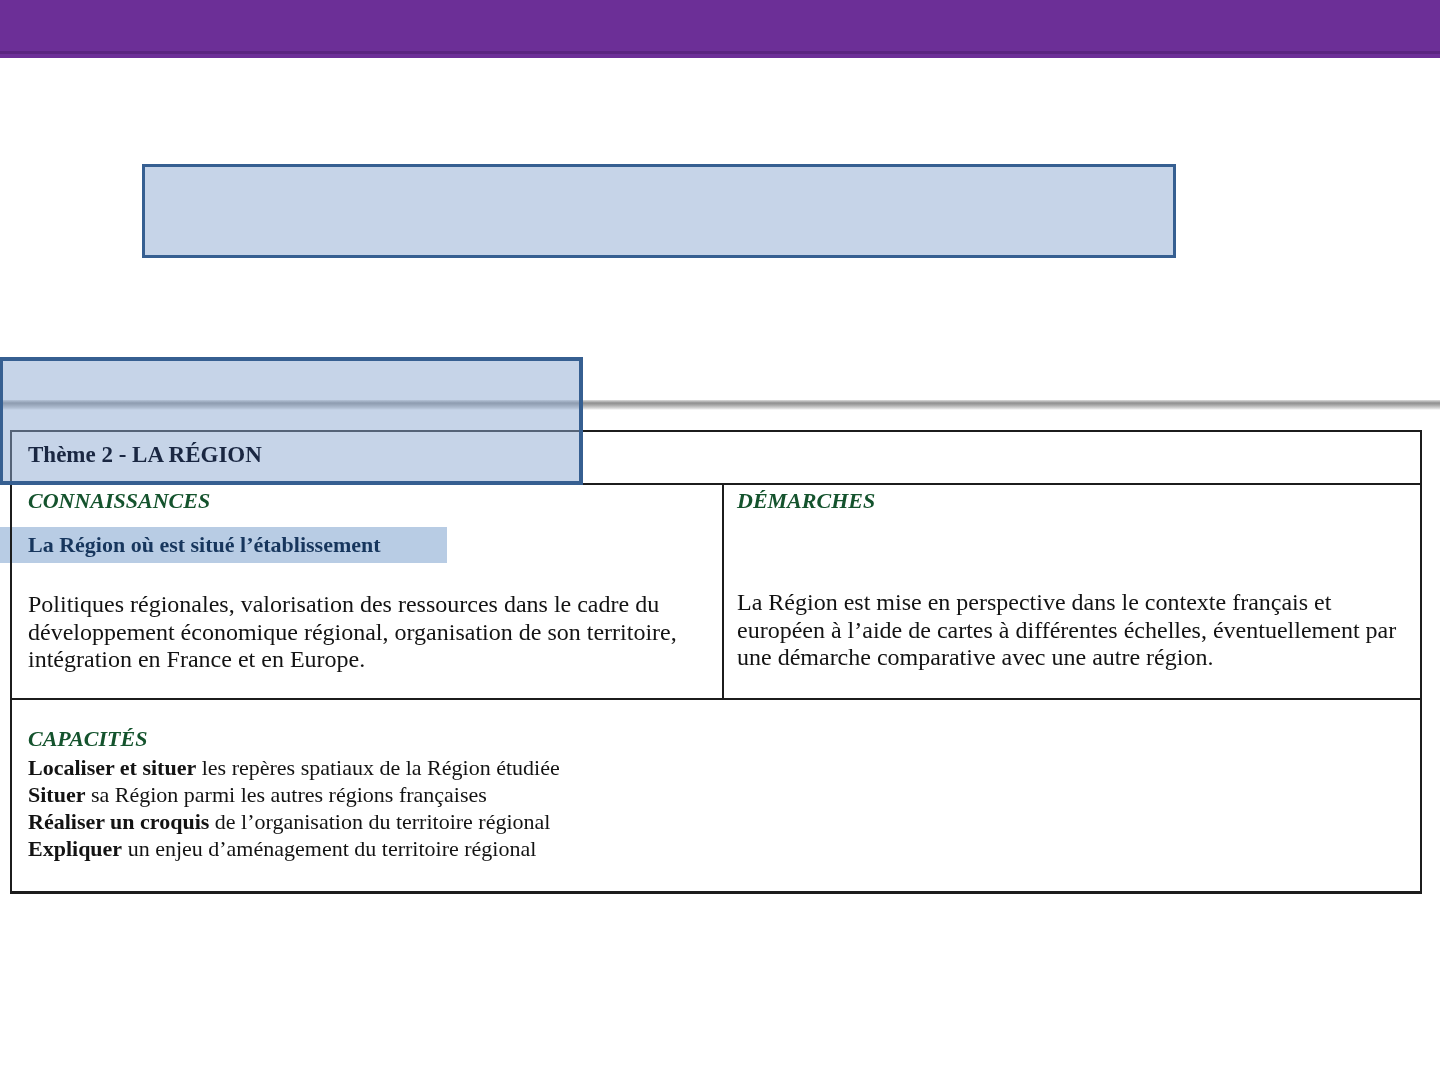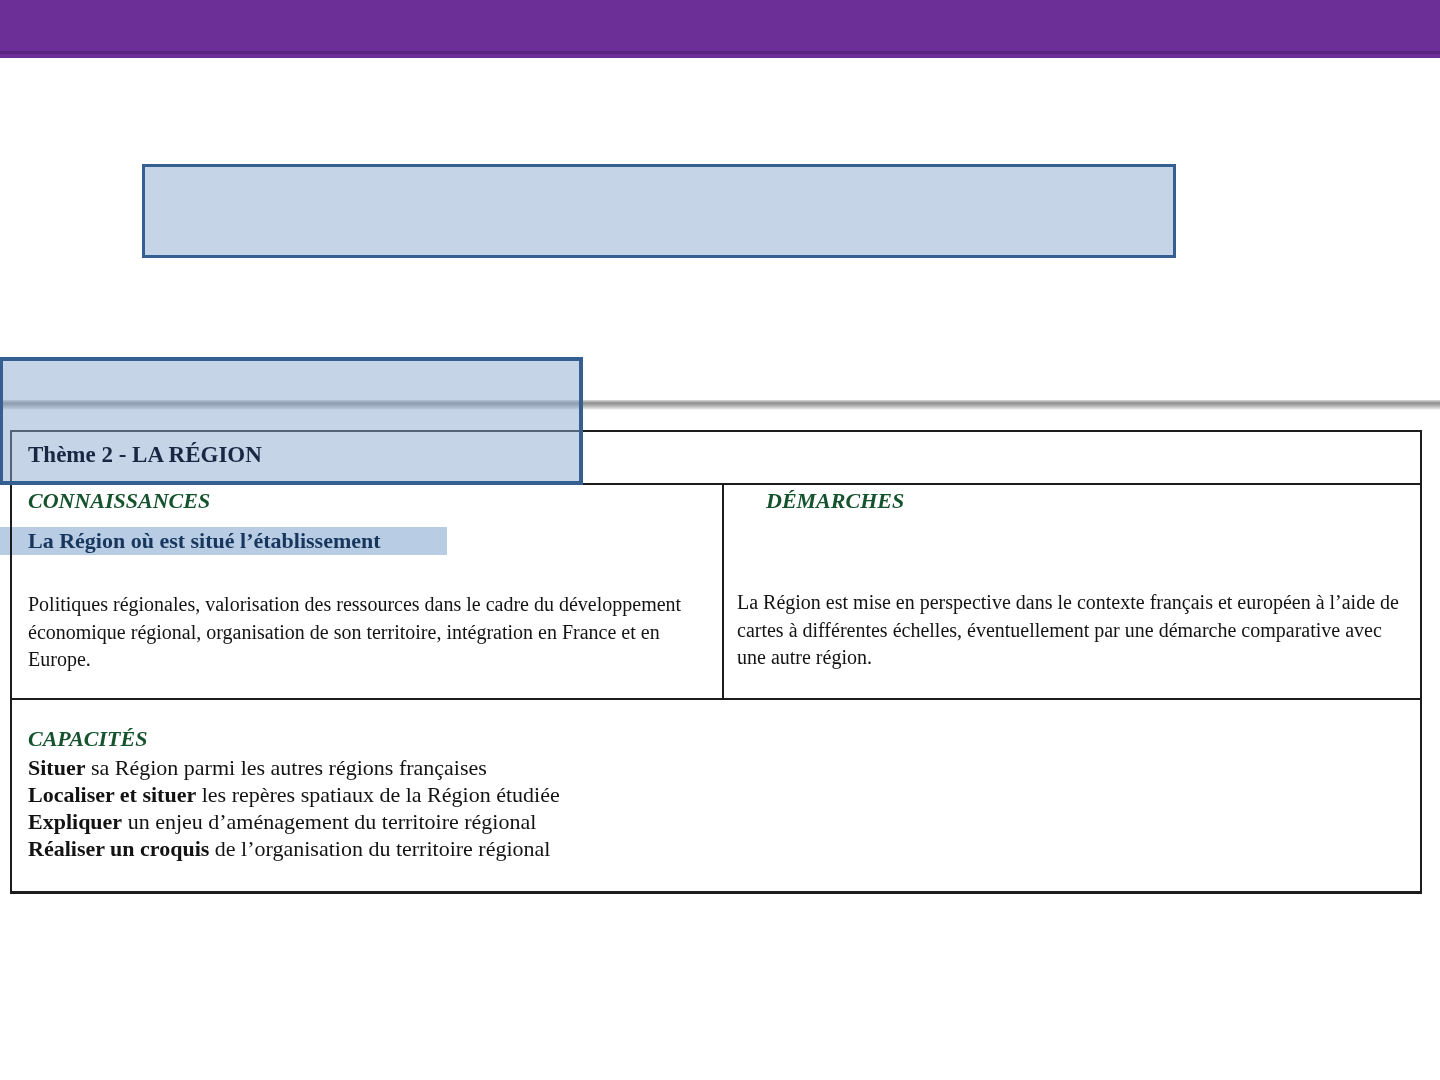--- a/index.html
+++ b/index.html
@@ -32,21 +32,21 @@
 
   
   .gray-rule{
     position:absolute;left:0;top:400px;width:1440px;height:10px;
     background:linear-gradient(to bottom,
       #dcdcdc 0%,#8f8f8f 30%,#a6a6a6 50%,#d8d8d8 82%,#ffffff 100%);
   }
 
   
   .highlight-band{
-    position:absolute;left:0;top:527px;width:447px;height:28px;
+    position:absolute;left:0;top:527px;width:447px;height:36px;
     background:#B8CCE4;
     display:flex;align-items:center;
   }
   .highlight-band .hl-text{
     padding-left:28px;
     font-size:22px;font-weight:bold;color:#17365D;
   }
 
   
   .doc-table{
@@ -66,22 +66,22 @@
     background:rgba(142,170,210,0.5);
     border:4px solid #365F91;
     box-sizing:border-box;
   }
 
   
   .txt{position:absolute;}
   .theme-title{left:28px;top:442px;font-size:23px;font-weight:bold;color:#1a2742;text-align:right;}
   .col-head{font-size:22px;font-weight:bold;font-style:italic;color:#14532d;}
   .head-conn{left:28px;top:488px;}
-  .head-dem{left:766px;top:488px;}
-  .para{font-size:20px;line-height:27.5px;color:#131313;}
+  .head-dem{left:737px;top:488px;}
+  .para{font-size:24px;line-height:27.5px;color:#131313;}
   .para-conn{left:28px;top:591px;width:656px;}
   .para-dem{left:737px;top:589px;width:672px;}
   .head-cap{left:28px;top:702px;margin-top:24px;}
   .cap-lines{left:28px;top:754px;font-size:22px;line-height:27px;color:#131313;}
   .cap-line .b{font-weight:bold;}
 </style>
 </head>
 <body>
 
 <div class="slide">
@@ -114,26 +114,26 @@
   <div class="txt col-head head-dem">DÉMARCHES</div>
 
   <div class="txt para para-conn">Politiques régionales, valorisation des ressources dans le cadre du développement économique régional, organisation de son territoire, intégration en France et en Europe.</div>
 
   <div class="txt para para-dem">La Région est mise en perspective dans le contexte français et européen à l’aide de cartes à différentes échelles, éventuellement par une démarche comparative avec une autre région.</div>
 
   <div class="txt col-head head-cap">CAPACITÉS</div>
 
   <div class="txt cap-lines">
     <div class="cap-line">
+      <span class="b">Localiser et situer</span><span> les repères spatiaux de la Région étudiée</span>
+    </div>
+    <div class="cap-line">
       <span class="b">Situer</span><span> sa Région parmi les autres régions françaises</span>
     </div>
     <div class="cap-line">
-      <span class="b">Localiser et situer</span><span> les repères spatiaux de la Région étudiée</span>
+      <span class="b">Réaliser un croquis</span><span> de l’organisation du territoire régional</span>
     </div>
     <div class="cap-line">
       <span class="b">Expliquer</span><span> un enjeu d’aménagement du territoire régional</span>
-    </div>
-    <div class="cap-line">
-      <span class="b">Réaliser un croquis</span><span> de l’organisation du territoire régional</span>
     </div>
   </div>
 
 </div>
 
 </body></html>

